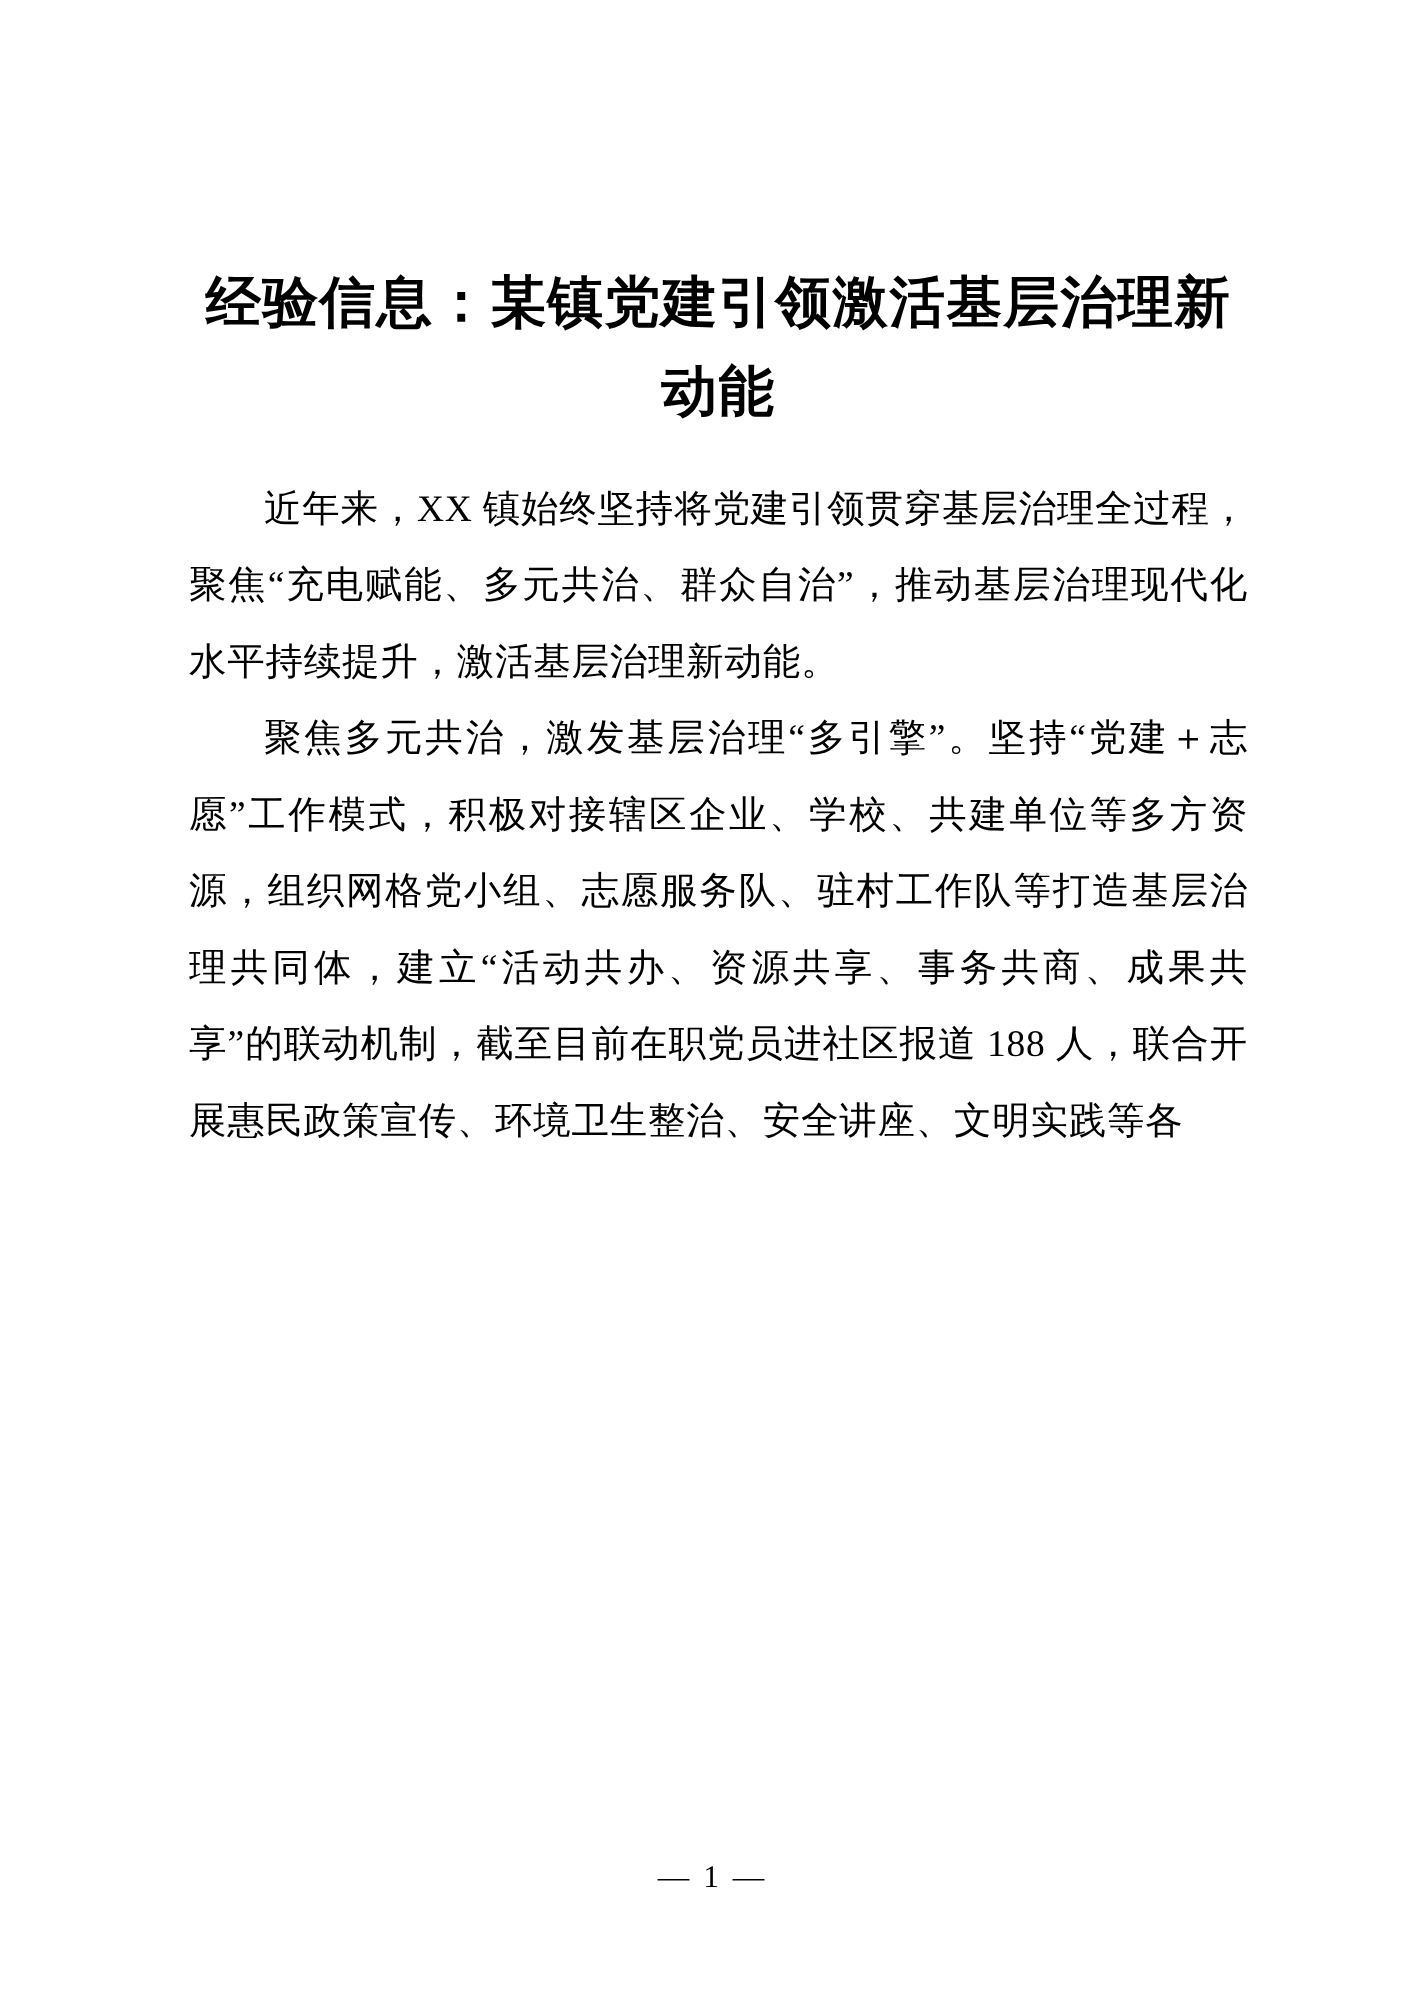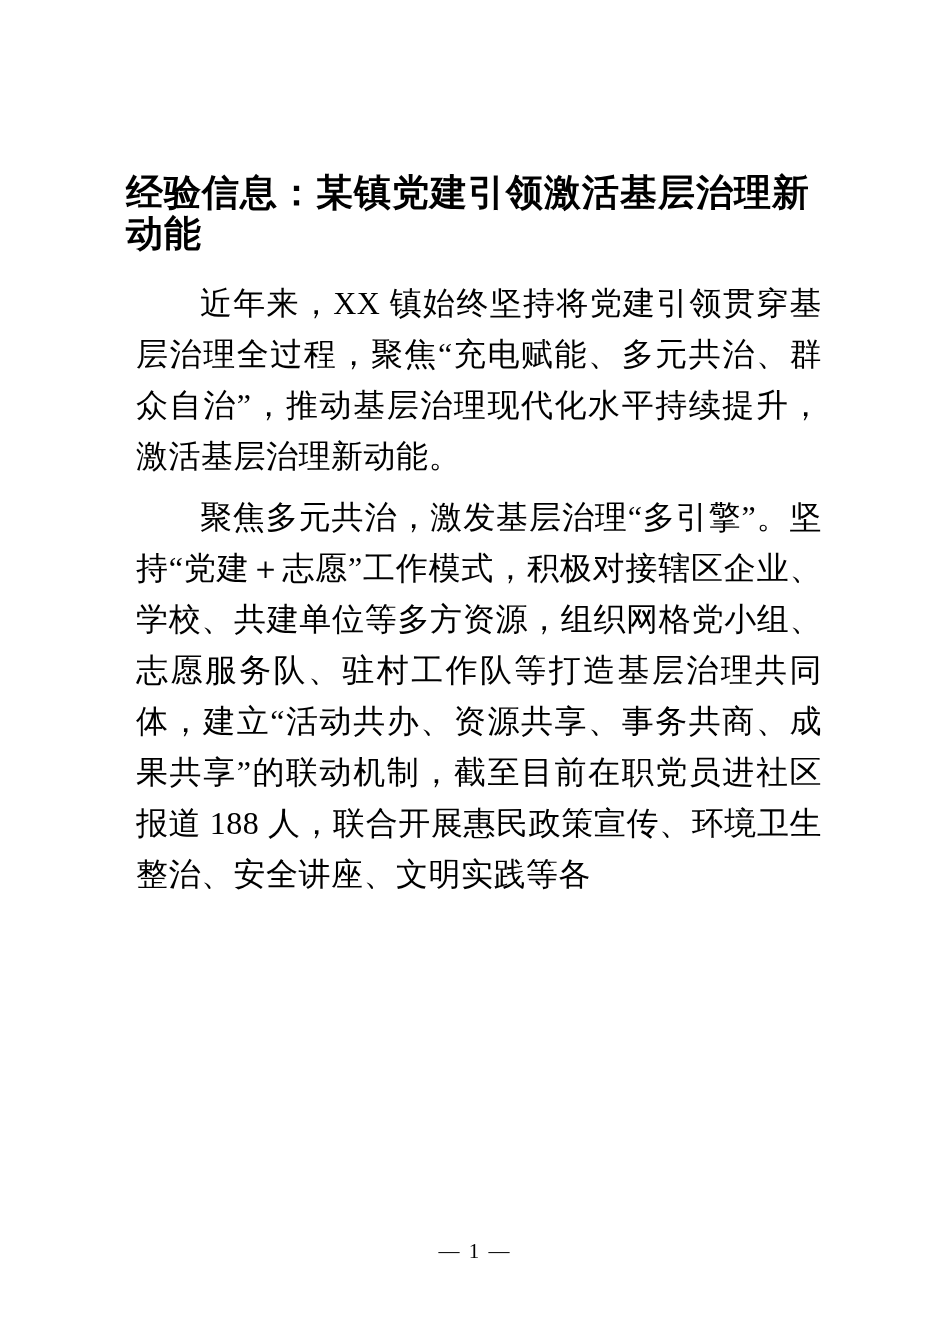--- a/index.html
+++ b/index.html
@@ -20,29 +20,29 @@
   }
   .content {
     padding: 172px 118px 0 126px;
     height: 1075px;
     overflow: hidden;
   }
   .doc-title {
     font-family: "Liberation Sans", "DejaVu Sans", sans-serif;
     font-weight: 700;
     font-size: 37px;
-    line-height: 41px;
+    line-height: 59px;
     letter-spacing: 1px;
-    text-align: left;
+    text-align: center;
     margin: 0 0 24px 0;
     color: #000000;
   }
   .body-text p {
-    margin: 10px;
-    font-size: 32px;
+    margin: 0;
+    font-size: 25px;
     line-height: 51px;
     letter-spacing: 0.5px;
     text-align: justify;
     text-justify: inter-ideograph;
     text-indent: 2em;
     color: #000000;
     word-break: break-all;
   }
   .footer {
     position: absolute;

